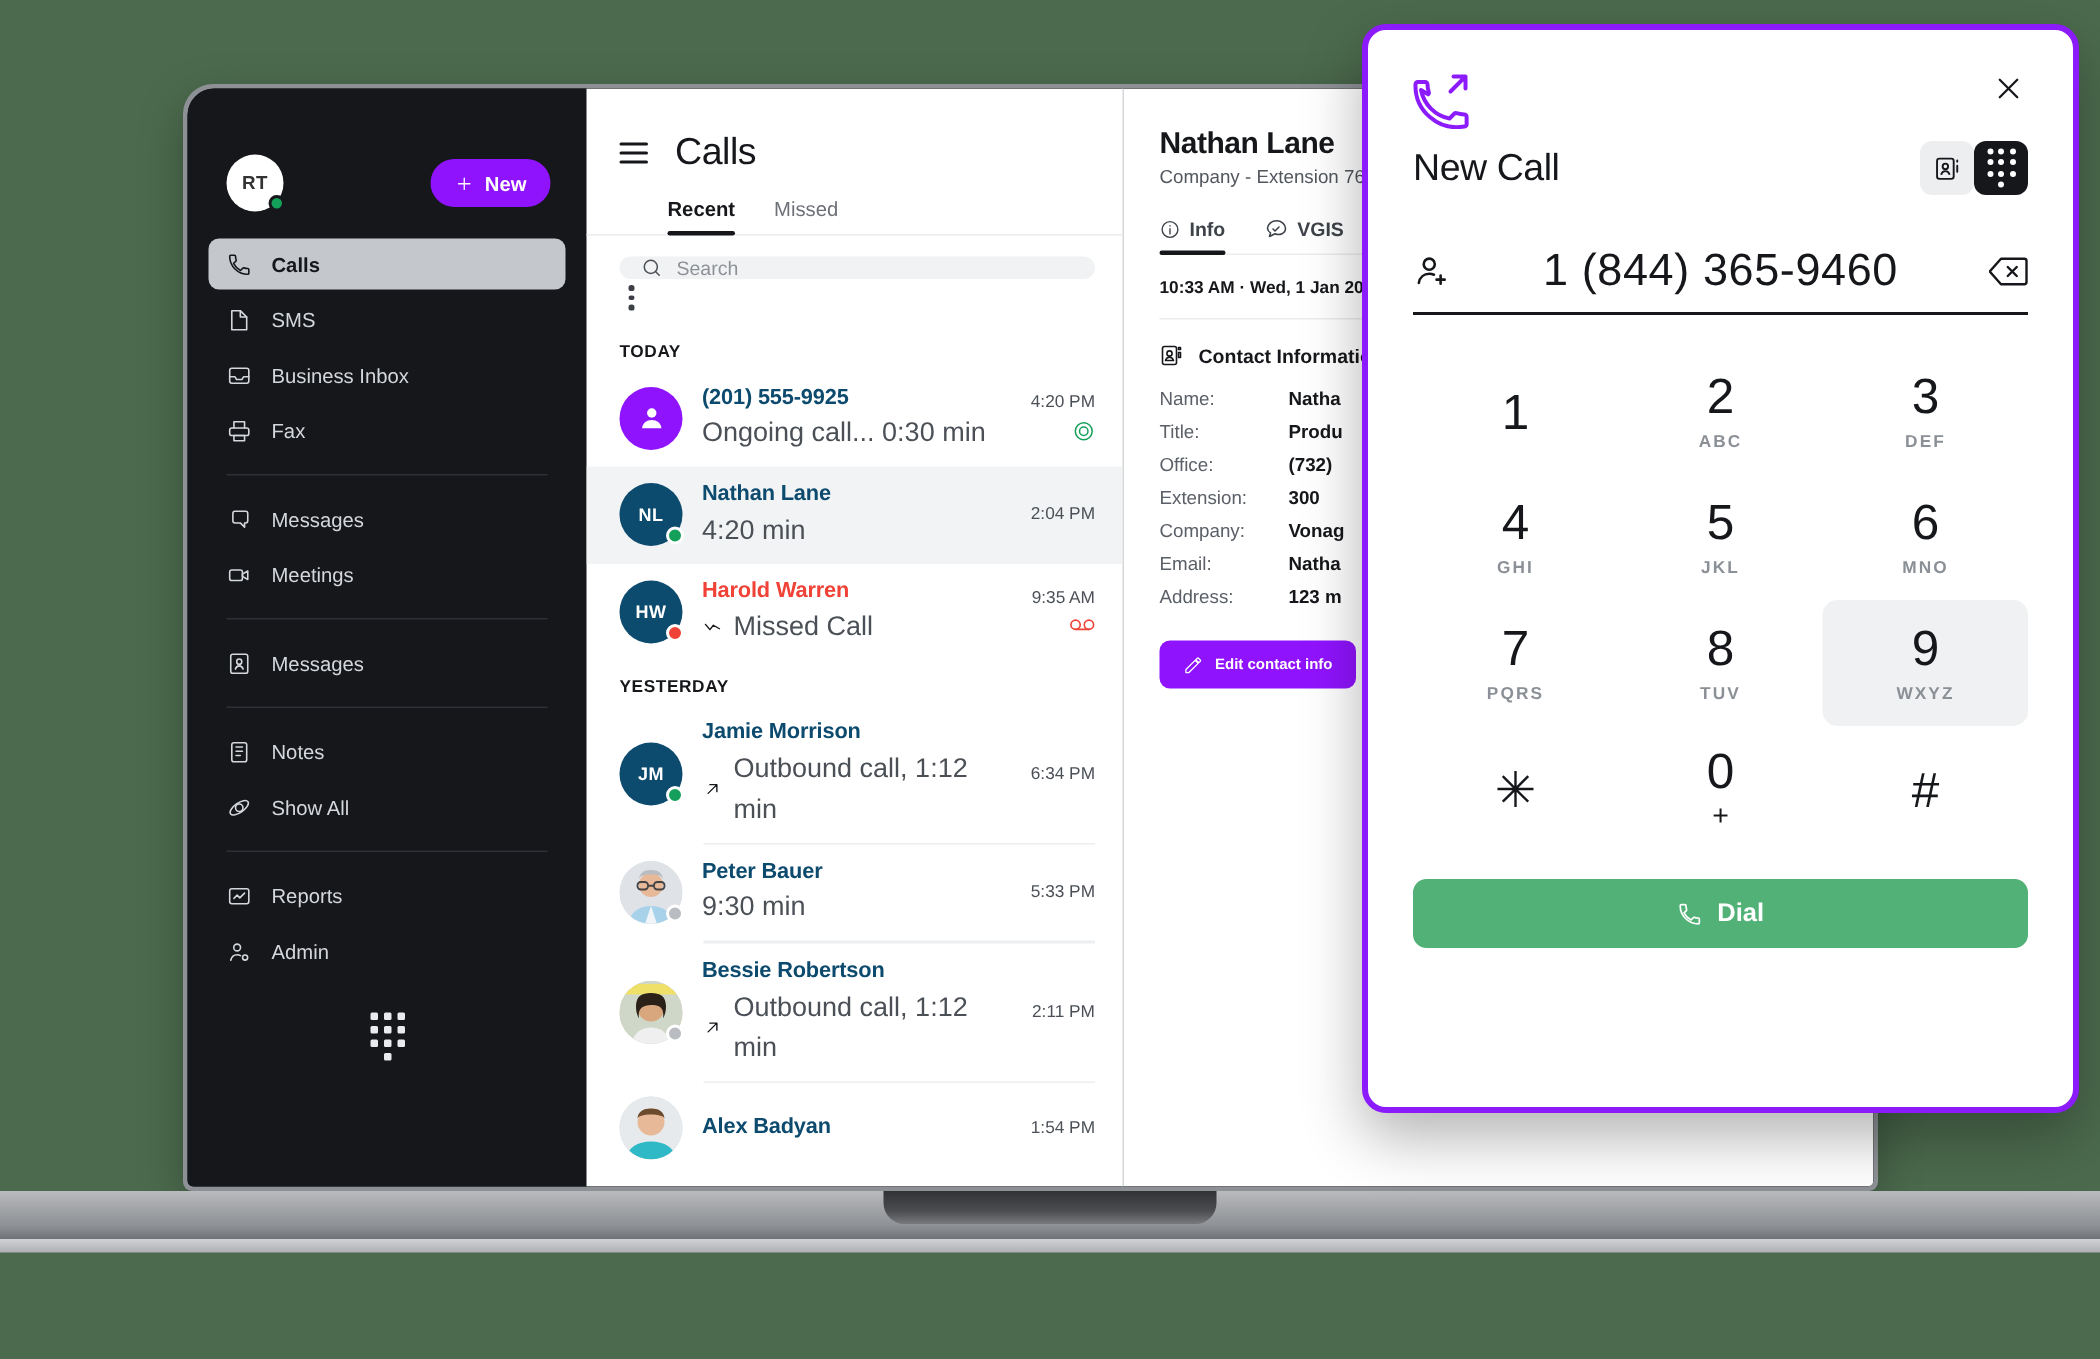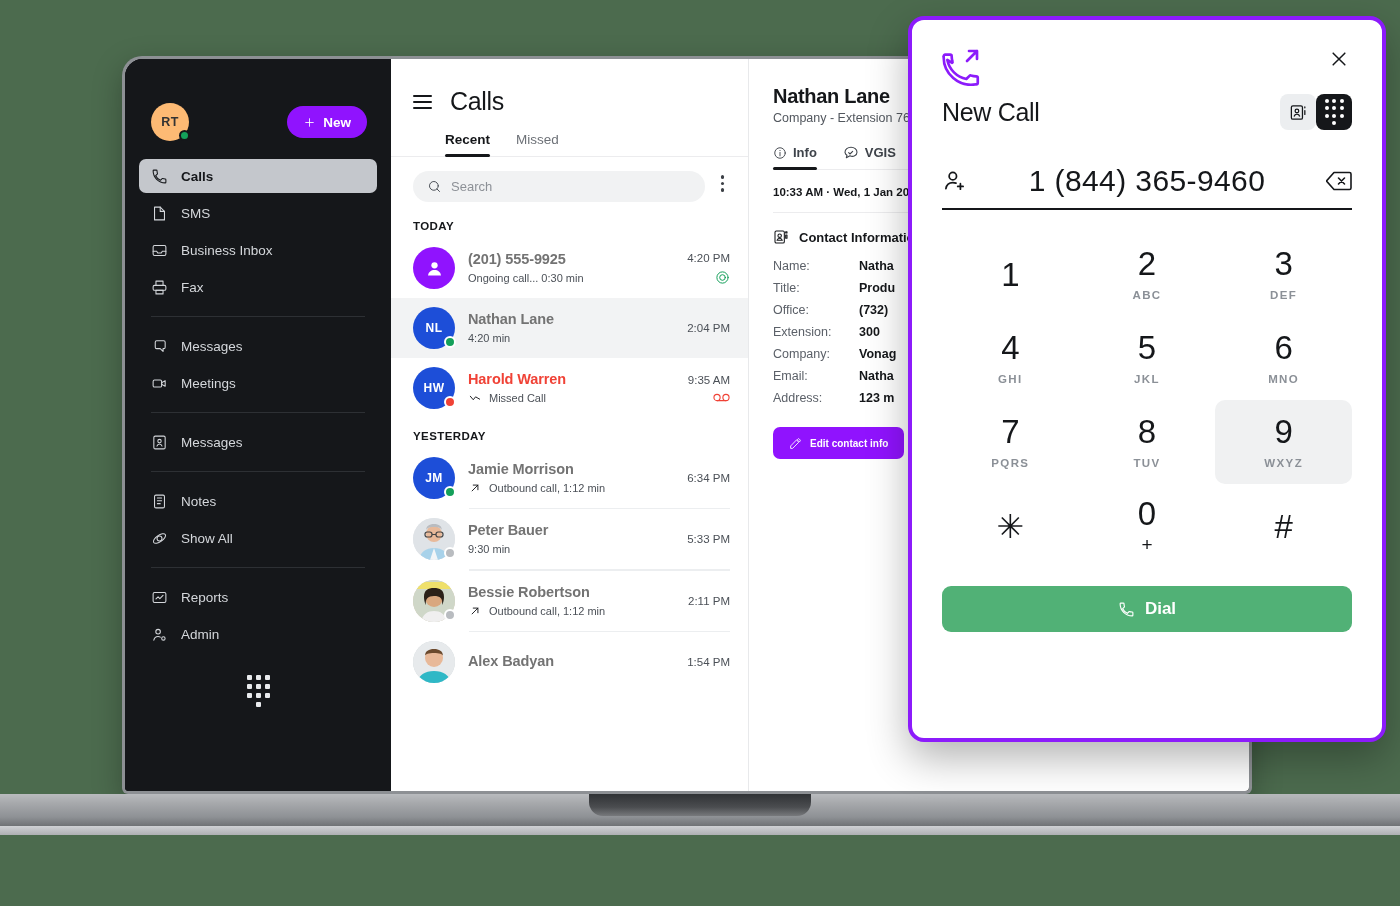--- a/index.html
+++ b/index.html
@@ -58,21 +58,21 @@
     width: 266px; flex: 0 0 266px;
     background: #15171a;
     padding: 40px 0 0 0;
     position: relative;
     color: #cfd2d6;
   }
   .sb-top { display: flex; align-items: center; justify-content: space-between; padding: 0 24px 0 26px; height: 46px; }
   .avatar-wrap { position: relative; width: 38px; height: 38px; }
   .avatar-circle {
     width: 38px; height: 38px; border-radius: 50%;
-    background: #fdba74; color: #333; font-size: 12.5px; font-weight: 600;
+    background: #ffffff; color: #333; font-size: 12.5px; font-weight: 600;
     display: flex; align-items: center; justify-content: center; letter-spacing: .3px;
   }
   .presence { position: absolute; right: -1px; bottom: 0px; width: 11px; height: 11px; border-radius: 50%; border: 2px solid #15171a; }
   .presence.online { background: #14a05a; }
   .new-btn {
     background: #8a2be2; background: #9013fe;
     color: #fff; border: none; border-radius: 18px;
     height: 32px; padding: 0 16px; font-size: 13.5px; font-weight: 600;
     display: flex; align-items: center; gap: 7px; cursor: pointer;
     font-family: "Liberation Sans", sans-serif;
@@ -101,21 +101,21 @@
     position: relative;
   }
   .calls-head { padding: 28px 22px 0; display: flex; align-items: center; gap: 18px; }
   .hamburger { display: flex; flex-direction: column; gap: 4px; cursor: pointer; }
   .hamburger i { display: block; width: 19px; height: 2px; background: #15171a; border-radius: 1px; }
   .calls-title { font-size: 25px; font-weight: 500; color: #15171a; letter-spacing: -.3px; }
   .tabs { display: flex; gap: 26px; padding: 16px 22px 0; border-bottom: 1px solid #ececee; }
   .tab { font-size: 13.5px; color: #6d7177; padding-bottom: 9px; cursor: pointer; position: relative; }
   .tab.active { color: #15171a; font-weight: 700; margin-left: 32px; }
   .tab.active::after { content: ""; position: absolute; left: 0; right: 0; bottom: -1px; height: 3px; background: #15171a; border-radius: 2px; }
-  .search-row { display: flex; gap: 10px; padding: 14px 18px 6px 22px; }
+  .search-row { display: flex; padding: 14px 18px 6px 22px; flex-direction: column; }
   .search-box {
     flex: 1; height: 31px; background: #f1f2f3; border-radius: 16px;
     display: flex; align-items: center; gap: 9px; padding: 0 14px;
   }
   .search-box input {
     border: none; background: transparent; outline: none; font-size: 13px;
     color: #15171a; width: 100%; font-family: "Liberation Sans", sans-serif;
   }
   .search-box input::placeholder { color: #8d9197; }
   .kebab { display: flex; flex-direction: column; gap: 3px; cursor: pointer; padding: 4px 6px; }
@@ -125,28 +125,28 @@
   .call-row {
     display: flex; align-items: center; gap: 13px;
     padding: 9px 18px 9px 22px; cursor: pointer; position: relative;
   }
   .call-row.selected { background: #f2f3f4; }
   .call-av { position: relative; width: 42px; height: 42px; flex: 0 0 42px; }
   .call-av .bub {
     width: 42px; height: 42px; border-radius: 50%;
     display: flex; align-items: center; justify-content: center;
     color: #fff; font-size: 12px; font-weight: 600; letter-spacing: .4px;
-    background: #1d4ed8; overflow: hidden;
+    background: #0c4a6e; overflow: hidden;
   }
   .call-av .bub.purple { background: #9013fe; }
   .call-av .dot { position: absolute; right: -1px; bottom: 1px; width: 12px; height: 12px; border-radius: 50%; border: 2px solid #fff; }
   .call-body { flex: 1; min-width: 0; }
-  .call-name { font-size: 14.5px; font-weight: 700; color: #737373; line-height: 1.35; letter-spacing: -.1px; }
+  .call-name { font-size: 14.5px; font-weight: 700; color: #0c4a6e; line-height: 1.35; letter-spacing: -.1px; }
   .call-name.missed { color: #f04236; }
-  .call-sub { font-size: 11px; color: #4b5057; display: flex; align-items: center; gap: 7px; line-height: 1.5; }
+  .call-sub { font-size: 18px; color: #4b5057; display: flex; align-items: center; gap: 7px; line-height: 1.5; }
   .call-right { text-align: right; flex: 0 0 auto; display: flex; flex-direction: column; align-items: flex-end; gap: 6px; }
   .call-time { font-size: 11.5px; color: #4b5057; }
   .row-div { height: 1px; background: #eceef0; margin: 0 18px 0 78px; }
 
   
   #detail-col { flex: 1; background: #fff; padding: 26px 0 0 24px; overflow: hidden; }
   .d-name { font-size: 20px; font-weight: 700; color: #15171a; letter-spacing: -.3px; }
   .d-sub { font-size: 12.5px; color: #52575e; margin-top: 3px; white-space: nowrap; }
   .d-tabs { display: flex; gap: 26px; margin-top: 20px; border-bottom: 1px solid #ececee; padding-bottom: 0; }
   .d-tab { display: flex; align-items: center; gap: 6px; font-size: 13px; color: #3e434a; font-weight: 700; padding-bottom: 9px; position: relative; cursor: pointer; white-space: nowrap; }

